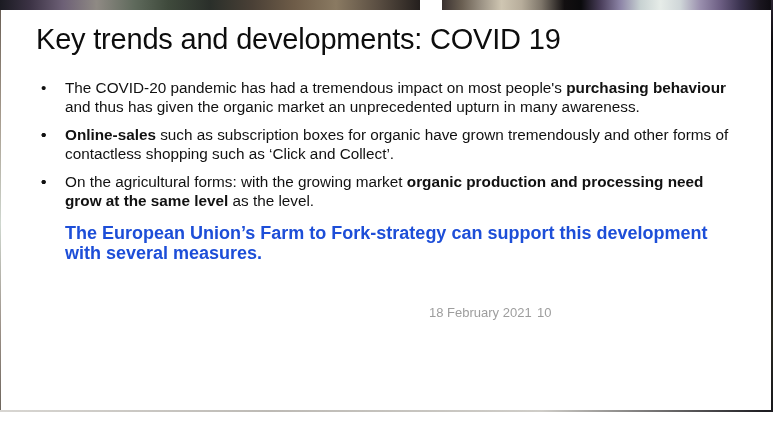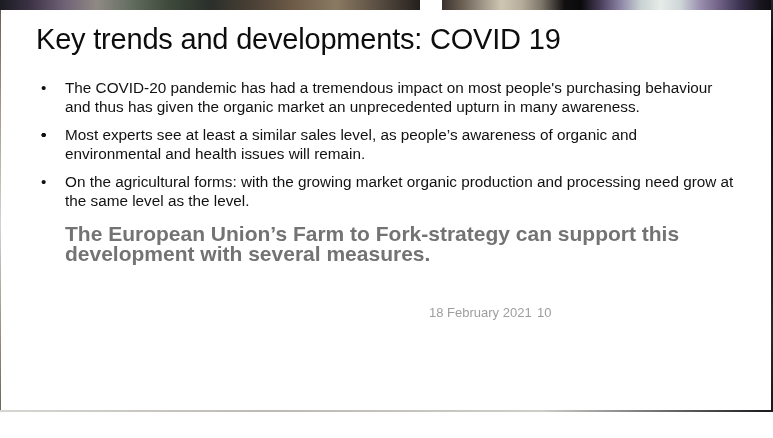--- a/index.html
+++ b/index.html
@@ -154,31 +154,31 @@
   }
   .bullet-row .dot {
     position: absolute;
     left: 7px;
     top: 0;
     font-size: 15.3px;
     line-height: 19.4px;
     color: #111111;
   }
   .bullet-row b {
-    font-weight: 400;
+    font-weight: 700;
   }
 
   .closing {
     position: relative;
     margin-top: 14px;
     padding-left: 31px;
-    font-size: 21px;
+    font-size: 18px;
     line-height: 19.4px;
     font-weight: 700;
-    color: #737373;
+    color: #1d4ed8;
   }
 
   
   .footer-ghost {
     position: absolute;
     left: 429px;
     top: 307px;
     width: 130px;
     height: 11px;
     font-size: 13px;
@@ -214,24 +214,24 @@
   <div class="body-area">
     <div class="bullet-row">
       <span class="dot">•</span>
       <span class="txt"><span>The COVID-20 pandemic has had a tremendous impact on most people's </span><b>purchasing behaviour</b><span> and thus has given the organic market an unprecedented upturn in many awareness.</span></span>
     </div>
     <div class="bullet-row">
       <span class="dot">•</span>
     </div>
     <div class="bullet-row">
       <span class="dot">•</span>
-    </div>
-    <div class="bullet-row">
-      <span class="dot">•</span>
-      <span class="txt"><span>Most experts see at least a </span><b>similar sales level</b><span>, as people’s awareness of organic and environmental and health issues will remain.</span></span>
+      <span class="txt"><b>Online-sales</b><span> such as subscription boxes for organic have grown tremendously and other forms of contactless shopping such as ‘Click and Collect’.</span></span>
+    </div>
+    <div class="bullet-row">
+      <span class="dot">•</span>
     </div>
     <div class="bullet-row">
       <span class="dot">•</span>
       <span class="txt"><span>On the agricultural forms: with the growing market </span><b>organic production and processing need grow at the same level</b><span> as the level.</span></span>
     </div>
 
     <div class="closing">The European Union’s Farm to Fork-strategy can support this development with several measures.</div>
   </div>
 
   <div class="footer-ghost">

